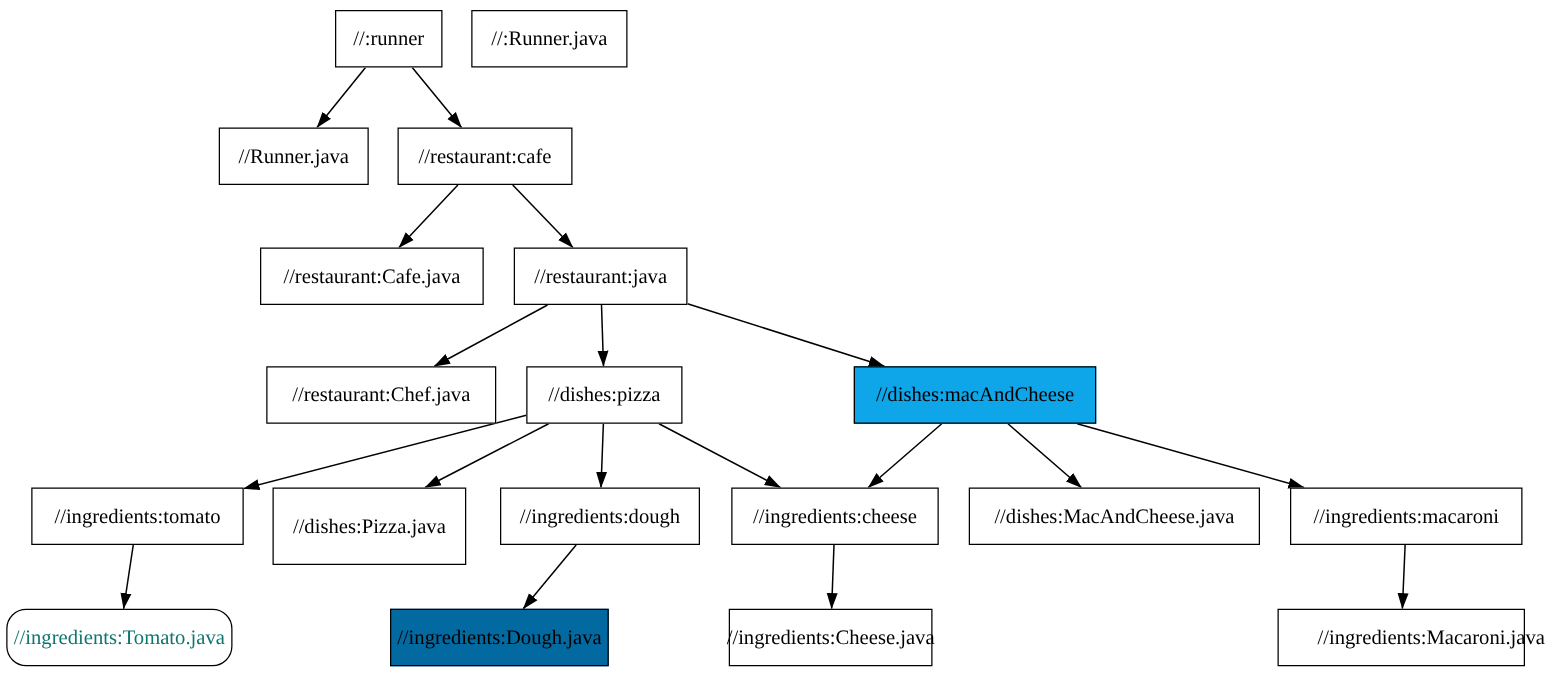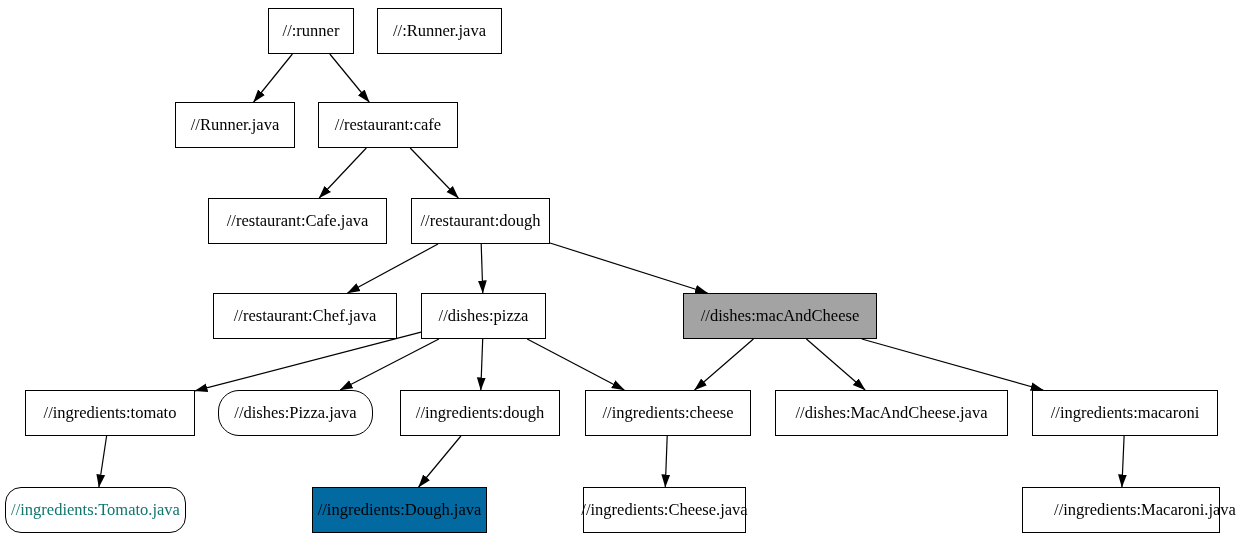--- a/index.html
+++ b/index.html
@@ -67,26 +67,26 @@
         <line x1="667.2" y1="436.0" x2="665.3" y2="487.0" stroke="#000000" stroke-width="1.2" marker-end="url(#arrowhead)"></line>
         <line x1="1124.1" y1="436.0" x2="1121.9" y2="487.0" stroke="#000000" stroke-width="1.2" marker-end="url(#arrowhead)"></line>
       </g>
   </svg>
   <div id="node-layer">
       <div class="node" style="left: 268px; top: 8px; width: 86px; height: 46px; background: rgb(255, 255, 255); border-color: rgb(0, 0, 0); color: rgb(0, 0, 0);">//:runner</div>
       <div class="node" style="left: 377px; top: 8px; width: 125px; height: 46px; background: rgb(255, 255, 255); border-color: rgb(0, 0, 0); color: rgb(0, 0, 0);">//:Runner.java</div>
       <div class="node" style="left: 175px; top: 102px; width: 120px; height: 46px; background: rgb(255, 255, 255); border-color: rgb(0, 0, 0); color: rgb(0, 0, 0);">//Runner.java</div>
       <div class="node" style="left: 318px; top: 102px; width: 140px; height: 46px; background: rgb(255, 255, 255); border-color: rgb(0, 0, 0); color: rgb(0, 0, 0);">//restaurant:cafe</div>
       <div class="node" style="left: 208px; top: 198px; width: 179px; height: 46px; background: rgb(255, 255, 255); border-color: rgb(0, 0, 0); color: rgb(0, 0, 0);">//restaurant:Cafe.java</div>
-      <div class="node" style="left: 411px; top: 198px; width: 139px; height: 46px; background: rgb(255, 255, 255); border-color: rgb(0, 0, 0); color: rgb(0, 0, 0);">//restaurant:dough</div>
+      <div class="node" style="left: 411px; top: 198px; width: 139px; height: 46px; background: rgb(255, 255, 255); border-color: rgb(0, 0, 0); color: rgb(0, 0, 0);">//restaurant:java</div>
       <div class="node" style="left: 213px; top: 293px; width: 184px; height: 46px; background: rgb(255, 255, 255); border-color: rgb(0, 0, 0); color: rgb(0, 0, 0);">//restaurant:Chef.java</div>
       <div class="node" style="left: 421px; top: 293px; width: 125px; height: 46px; background: rgb(255, 255, 255); border-color: rgb(0, 0, 0); color: rgb(0, 0, 0);">//dishes:pizza</div>
-      <div class="node" style="left: 683px; top: 293px; width: 194px; height: 46px; background: #a3a3a3; border-color: rgb(0, 0, 0); color: rgb(0, 0, 0);">//dishes:macAndCheese</div>
+      <div class="node" style="left: 683px; top: 293px; width: 194px; height: 46px; background: #0ea5e9; border-color: rgb(0, 0, 0); color: rgb(0, 0, 0);">//dishes:macAndCheese</div>
       <div class="node" style="left: 25px; top: 390px; width: 170px; height: 46px; background: rgb(255, 255, 255); border-color: rgb(0, 0, 0); color: rgb(0, 0, 0);">//ingredients:tomato</div>
-      <div class="node" style="left: 218px; top: 390px; width: 155px; height: 46px; background: rgb(255, 255, 255); border-color: rgb(0, 0, 0); color: rgb(0, 0, 0); border-radius: 21px;">//dishes:Pizza.java</div>
+      <div class="node" style="left: 218px; top: 390px; width: 155px; height: 62px; background: rgb(255, 255, 255); border-color: rgb(0, 0, 0); color: rgb(0, 0, 0);">//dishes:Pizza.java</div>
       <div class="node" style="left: 400px; top: 390px; width: 160px; height: 46px; background: rgb(255, 255, 255); border-color: rgb(0, 0, 0); color: rgb(0, 0, 0);">//ingredients:dough</div>
       <div class="node" style="left: 585px; top: 390px; width: 166px; height: 46px; background: rgb(255, 255, 255); border-color: rgb(0, 0, 0); color: rgb(0, 0, 0);">//ingredients:cheese</div>
       <div class="node" style="left: 775px; top: 390px; width: 233px; height: 46px; background: rgb(255, 255, 255); border-color: rgb(0, 0, 0); color: rgb(0, 0, 0);">//dishes:MacAndCheese.java</div>
       <div class="node" style="left: 1032px; top: 390px; width: 186px; height: 46px; background: rgb(255, 255, 255); border-color: rgb(0, 0, 0); color: rgb(0, 0, 0);">//ingredients:macaroni</div>
       <div class="node" style="left: 5px; top: 487px; width: 181px; height: 46px; background: rgb(255, 255, 255); border-color: rgb(0, 0, 0); color: #0f766e; border-radius: 16px;">//ingredients:Tomato.java</div>
       <div class="node" style="left: 312px; top: 487px; width: 175px; height: 46px; background: #0369a1; border-color: rgb(0, 0, 0); color: rgb(0, 0, 0);">//ingredients:Dough.java</div>
       <div class="node" style="left: 583px; top: 487px; width: 163px; height: 46px; background: rgb(255, 255, 255); border-color: rgb(0, 0, 0); color: rgb(0, 0, 0);">//ingredients:Cheese.java</div>
       <div class="node" style="left: 1022px; top: 487px; width: 198px; height: 46px; background: rgb(255, 255, 255); border-color: rgb(0, 0, 0); color: rgb(0, 0, 0); padding-left: 48px;">//ingredients:Macaroni.java</div>
     </div>
 </div>

